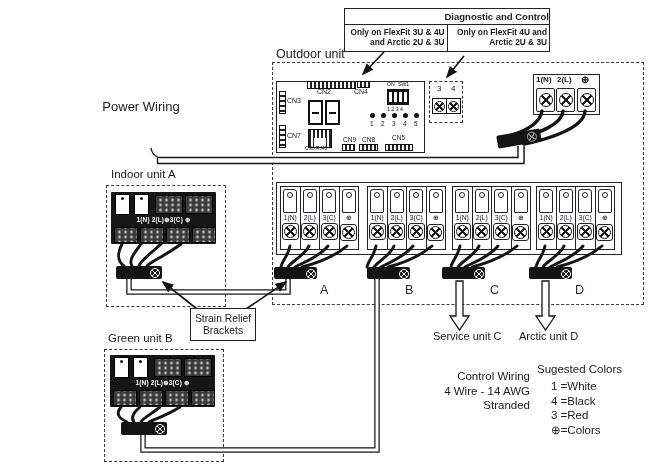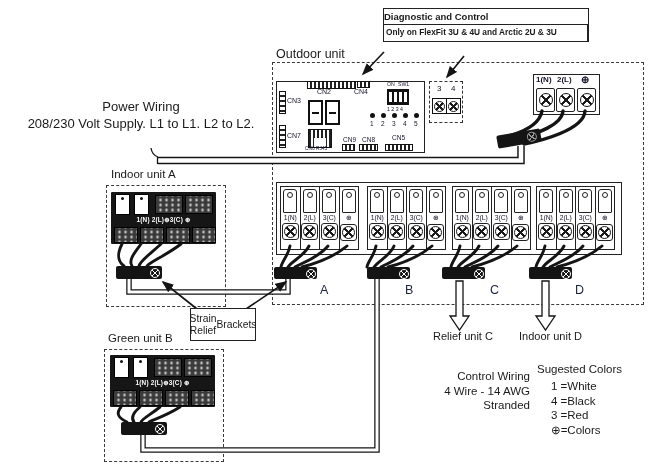--- a/index.html
+++ b/index.html
@@ -5,21 +5,21 @@
   html,body{margin:0;padding:0;background:#fff;}
   #canvas{position:relative;width:659px;height:471px;background:#fff;
           font-family:"Liberation Sans",sans-serif;color:#1a1a1a;overflow:hidden;}
   .lbl{position:absolute;white-space:nowrap;color:#1a1a1a;}
 
   
   .dashed{position:absolute;border:1.6px dashed #3a3a3a;z-index:1;}
 
   
   .diagbox{position:absolute;left:344px;top:8px;width:204px;border:1.2px solid #222;
-           background:#fff;z-index:2;text-align:left;margin-left:39px;}
+           background:#fff;z-index:2;text-align:right;}
   .diagbox .title{border-bottom:1.2px solid #222;font-size:9.5px;font-weight:700;padding:2px 0;}
   .diagbox .cells{display:flex;}
   .diagbox .cell{flex:1;font-size:8.3px;font-weight:700;line-height:1.2;padding:3px 2px;}
   .diagbox .cell:first-child{border-right:1.2px solid #222;}
 
   
   .pcb{position:absolute;left:276px;top:81px;width:147px;height:70px;border:1.4px solid #222;
        background:#fff;z-index:2;}
   .pcb .tiny{position:absolute;font-size:7px;color:#15152a;}
   .pins-h{position:absolute;border:1px solid #111;background:
@@ -78,49 +78,49 @@
   .iwsq{position:absolute;top:2px;width:13px;height:19px;background:#fff;border:1.5px solid #000;}
   .iwsq b{display:block;width:3px;height:3px;border-radius:50%;background:#111;margin:2px auto 0;}
   .dotted{position:absolute;background-color:#3a3a3a;border:1px solid #000;
      background-image:radial-gradient(circle,#c9c9c9 1px,transparent 1.7px);
      background-size:6px 5px;background-position:1.5px 1.5px;}
   .irow{position:absolute;left:0;top:24px;width:100%;text-align:center;color:#fff;
         font-size:6.4px;font-weight:700;letter-spacing:.2px;}
 
   
   .strainbox{position:absolute;left:190px;top:308px;width:64px;height:31px;border:1.3px solid #222;
-     background:#fff;z-index:4;display:flex;align-items:center;
+     background:#fff;z-index:4;display:flex;flex-direction:column;align-items:center;
      justify-content:center;font-size:10.3px;line-height:1.15;text-align:center;}
 
   svg.wires{position:absolute;left:0;top:0;z-index:3;pointer-events:none;}
 
   .notes-right{text-align:center;}
   .center{text-align:right;}
 </style>
 </head>
 <body>
 
 <div id="canvas">
 
   <div class="dashed" style="left:272px;top:62px;width:370px;height:241px;"></div>
   <div class="dashed" style="left:106px;top:185px;width:118px;height:120px;"></div>
   <div class="dashed" style="left:104px;top:349px;width:118px;height:111px;"></div>
 
   <div class="diagbox">
     <div class="title">Diagnostic and Control</div>
     <div class="cells">
       <div class="cell">Only on FlexFit 3U &amp; 4U and Arctic 2U &amp; 3U</div>
+      <div class="cell">Only on FlexFit 4U and Arctic 2U &amp; 3U</div>
     </div>
   </div>
 
   <div class="lbl" style="left:276px;top:47px;font-size:12.5px;">Outdoor unit</div>
 
   <div class="lbl notes-right" style="left:14px;top:98px;width:254px;font-size:13px;line-height:17px;white-space:normal;">
     <div>Power Wiring</div>
-    <div>208/230 Volt Supply. L1 to L1. L2 to L2.</div>
   </div>
 
   <div class="pcb">
     <div class="pins-h" style="left:30px;top:-1px;width:47px;height:6px;"></div>
     <div class="tiny" style="left:40px;top:6px;">CN2</div>
     <div class="pins-h" style="left:80px;top:-1px;width:11px;height:5px;"></div>
     <div class="tiny" style="left:77px;top:6px;">CN4</div>
     <div class="pins-v" style="left:2px;top:9px;width:5px;height:21px;"></div>
     <div class="tiny" style="left:10px;top:15px;">CN3</div>
     <div class="pins-v" style="left:2px;top:43px;width:5px;height:21px;"></div>
@@ -406,22 +406,22 @@
     <div class="irow">1(N) 2(L)⊕3(C) ⊕</div>
     <div class="dotted" style="left:3px;top:35px;width:22px;height:14px;"></div>
     <div class="dotted" style="left:29px;top:35px;width:22px;height:14px;"></div>
     <div class="dotted" style="left:55px;top:35px;width:22px;height:14px;"></div>
     <div class="dotted" style="left:81px;top:35px;width:22px;height:14px;"></div>
   </div>
   <div class="clamp" style="left:121px;top:422px;width:46px;height:13px;">
     <span class="xscrew" style="left:34px;color:#fff;"></span>
     </div>
 
-  <div class="lbl" style="left:433px;top:330px;font-size:11px;">Relief unit C</div>
-  <div class="lbl" style="left:519px;top:330px;font-size:11px;">Indoor unit D</div>
+  <div class="lbl" style="left:433px;top:330px;font-size:11px;">Service unit C</div>
+  <div class="lbl" style="left:519px;top:330px;font-size:11px;">Arctic unit D</div>
 
   <div class="lbl center" style="left:405px;top:369px;width:125px;font-size:11.5px;line-height:14.5px;white-space:normal;">
     <div>Control Wiring</div>
     <div>4 Wire - 14 AWG</div>
     <div>Stranded</div>
   </div>
 
   <div class="lbl" style="left:537px;top:363px;font-size:11.5px;">Sugested Colors</div>
   <div class="lbl" style="left:551px;top:379px;font-size:11.5px;line-height:14.5px;white-space:normal;">
     <div>1 =White</div>

